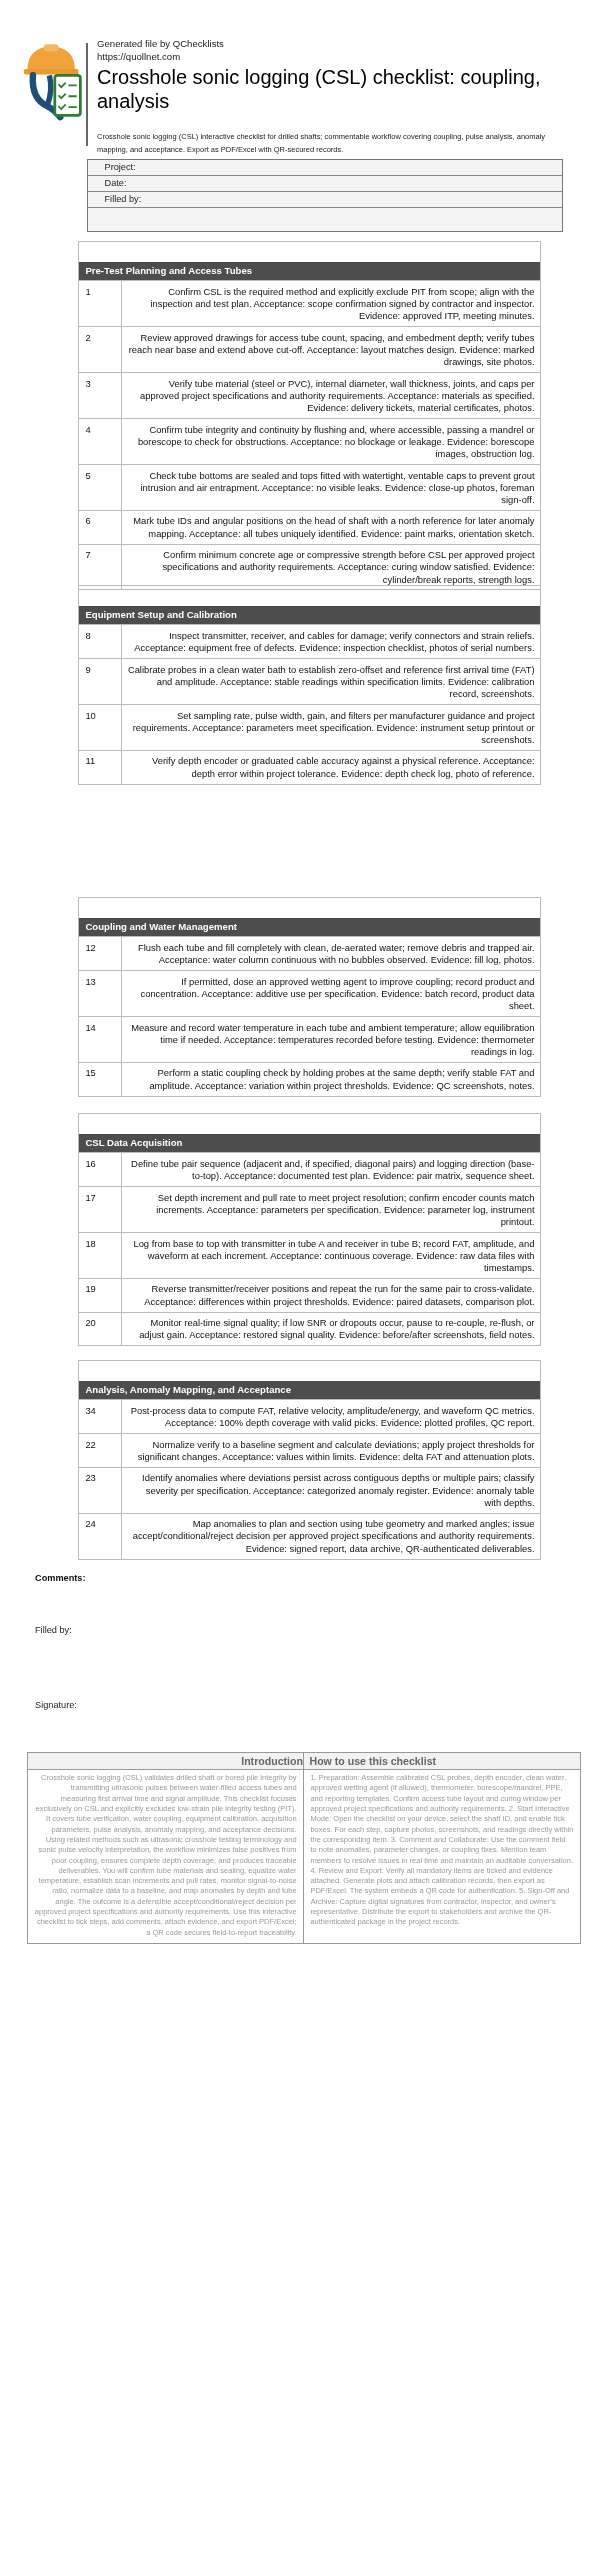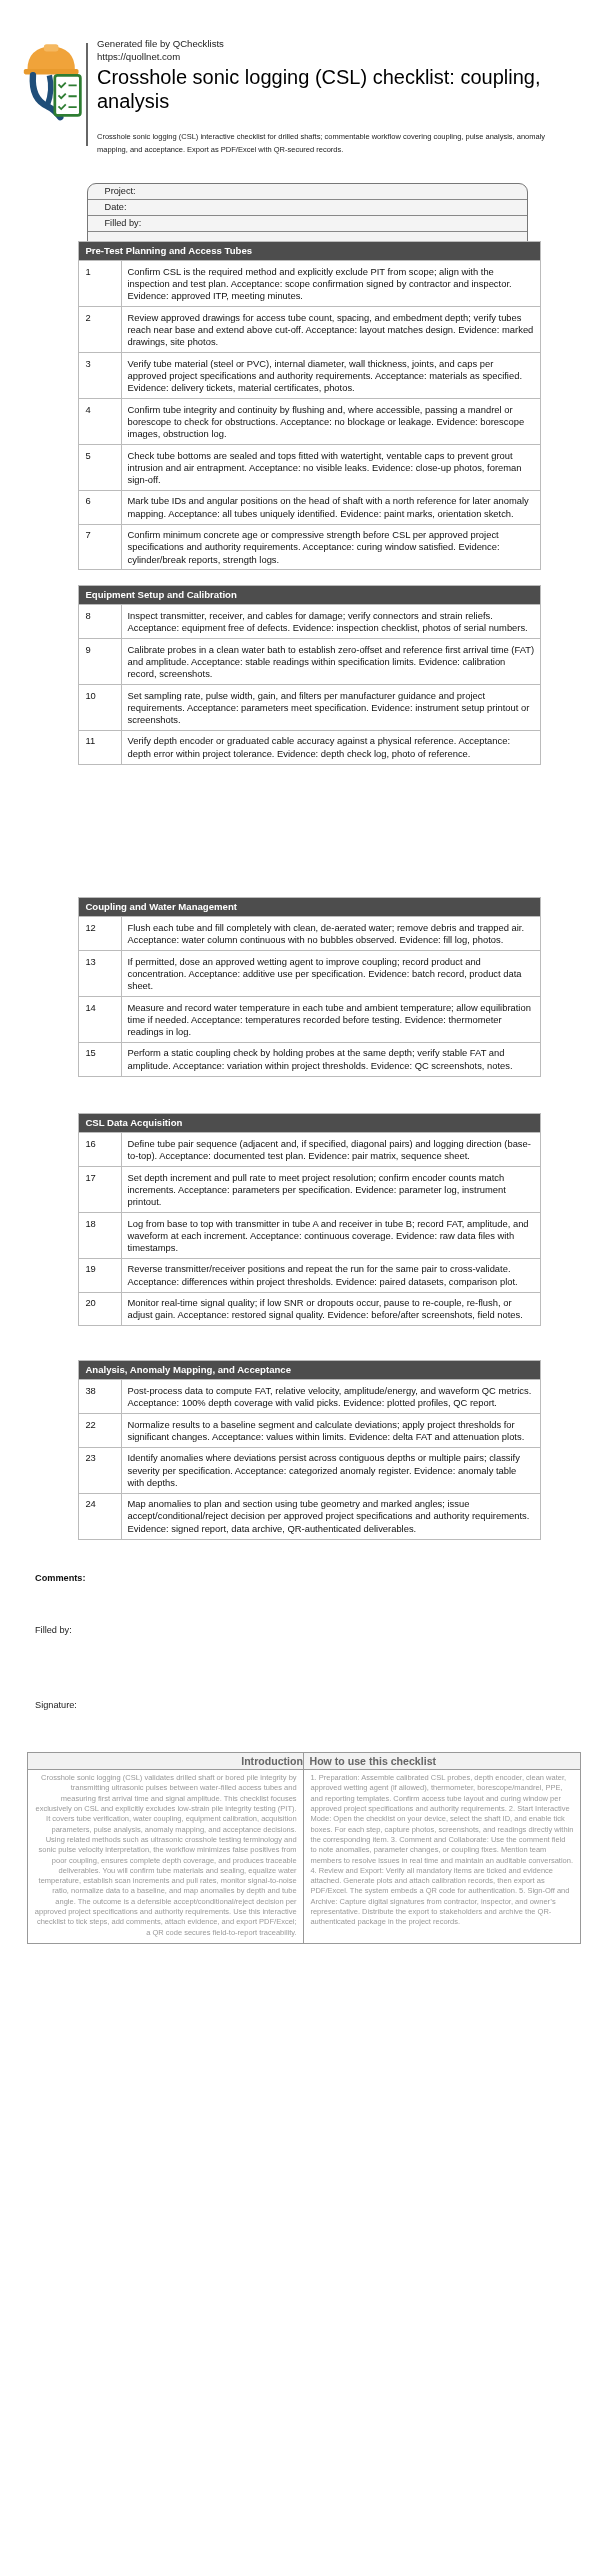--- a/index.html
+++ b/index.html
@@ -10,31 +10,31 @@
   .header { position: absolute; left: 22px; top: 37px; width: 551px; height: 108px; }
   .logo { position: absolute; left: 0; top: 4.6px; width: 62px; height: 83px; }
   .vrule { position: absolute; left: 64px; top: 5.5px; width: 1.8px; height: 103px; background: #666; }
   .header-text { position: absolute; left: 75px; top: 0; width: 477px; }
   .gen { font-size: 9.6px; line-height: 13px; color: #222; }
   .url { font-size: 9.6px; line-height: 13px; color: #222; margin-bottom: 1.8px; }
   .title { font-size: 20px; line-height: 24px; color: #000; font-weight: normal; }
   .subtitle { font-size: 7.5px; line-height: 13px; color: #222; margin-top: 17px; }
 
   
-  .proj-box { position: absolute; left: 87px; top: 159px; width: 441px; height: 73px; border: 1.4px solid #777; border-radius: 9px; background: #f4f4f4; overflow: hidden; margin-top: 24px; }
+  .proj-box { position: absolute; left: 87px; top: 159px; width: 476px; height: 73px; border: 1.4px solid #777; border-radius: 0; background: #f4f4f4; overflow: hidden; }
   .proj-row { height: 16px; border-bottom: 0.9px solid #888; padding-left: 16.5px; font-size: 9.2px; line-height: 15.6px; color: #222; }
   .proj-row.last { border-bottom: none; }
 
   
   .section { position: absolute; left: 78px; width: 463px; border: 0.9px solid #bbb; }
-  .sec-head { background: #4d4d4d; color: #fff; font-weight: bold; font-size: 9.6px; height: 18.4px; line-height: 18.4px; padding-left: 6.4px; }
+  .sec-head { background: #4d4d4d; color: #fff; font-weight: bold; font-size: 9.6px; height: 18.4px; line-height: 18.4px; padding-left: 6.4px; margin-top: 20px; }
   .row { display: flex; border-top: 0.9px solid #bbb; }
   .row:first-of-type { border-top: none; }
   .num { width: 43px; border-right: 0.9px solid #bbb; padding: 4.6px 0 0 6.4px; font-size: 9.4px; line-height: 12.2px; }
-  .txt { flex: 1; padding: 4.6px 5.5px 3.7px 5.5px; font-size: 9.4px; line-height: 12.2px; color: #111; }
+  .txt { flex: 1; padding: 4.6px 5.5px 3.7px 5.5px; font-size: 9.4px; line-height: 12.2px; color: #111; text-align: right; }
 
   
   .comments { position: absolute; left: 35px; top: 1573px; font-size: 9.2px; font-weight: bold; color: #111; }
   .filled { position: absolute; left: 35px; top: 1625px; font-size: 9.2px; color: #222; }
   .sign { position: absolute; left: 35px; top: 1700px; font-size: 9.2px; color: #222; }
 
   
   .info { position: absolute; left: 27px; top: 1752px; width: 554px; border: 0.9px solid #999; display: flex; }
   .info-col { width: 50%; }
   .info-col.left { border-right: 0.9px solid #999; text-align: right; }
@@ -163,26 +163,26 @@
     </div>
   <div class="row">
       <div class="num">20</div>
       <div class="txt">Monitor real-time signal quality; if low SNR or dropouts occur, pause to re-couple, re-flush, or adjust gain. Acceptance: restored signal quality. Evidence: before/after screenshots, field notes.</div>
     </div>
 </div>
 
 <div class="section" style="top:1360px;">
   <div class="sec-head">Analysis, Anomaly Mapping, and Acceptance</div>
   <div class="row">
-      <div class="num">38</div>
+      <div class="num">34</div>
       <div class="txt">Post-process data to compute FAT, relative velocity, amplitude/energy, and waveform QC metrics. Acceptance: 100% depth coverage with valid picks. Evidence: plotted profiles, QC report.</div>
     </div>
   <div class="row">
       <div class="num">22</div>
-      <div class="txt">Normalize results to a baseline segment and calculate deviations; apply project thresholds for significant changes. Acceptance: values within limits. Evidence: delta FAT and attenuation plots.</div>
+      <div class="txt">Normalize verify to a baseline segment and calculate deviations; apply project thresholds for significant changes. Acceptance: values within limits. Evidence: delta FAT and attenuation plots.</div>
     </div>
   <div class="row">
       <div class="num">23</div>
       <div class="txt">Identify anomalies where deviations persist across contiguous depths or multiple pairs; classify severity per specification. Acceptance: categorized anomaly register. Evidence: anomaly table with depths.</div>
     </div>
   <div class="row">
       <div class="num">24</div>
       <div class="txt">Map anomalies to plan and section using tube geometry and marked angles; issue accept/conditional/reject decision per approved project specifications and authority requirements. Evidence: signed report, data archive, QR-authenticated deliverables.</div>
     </div>
 </div>

